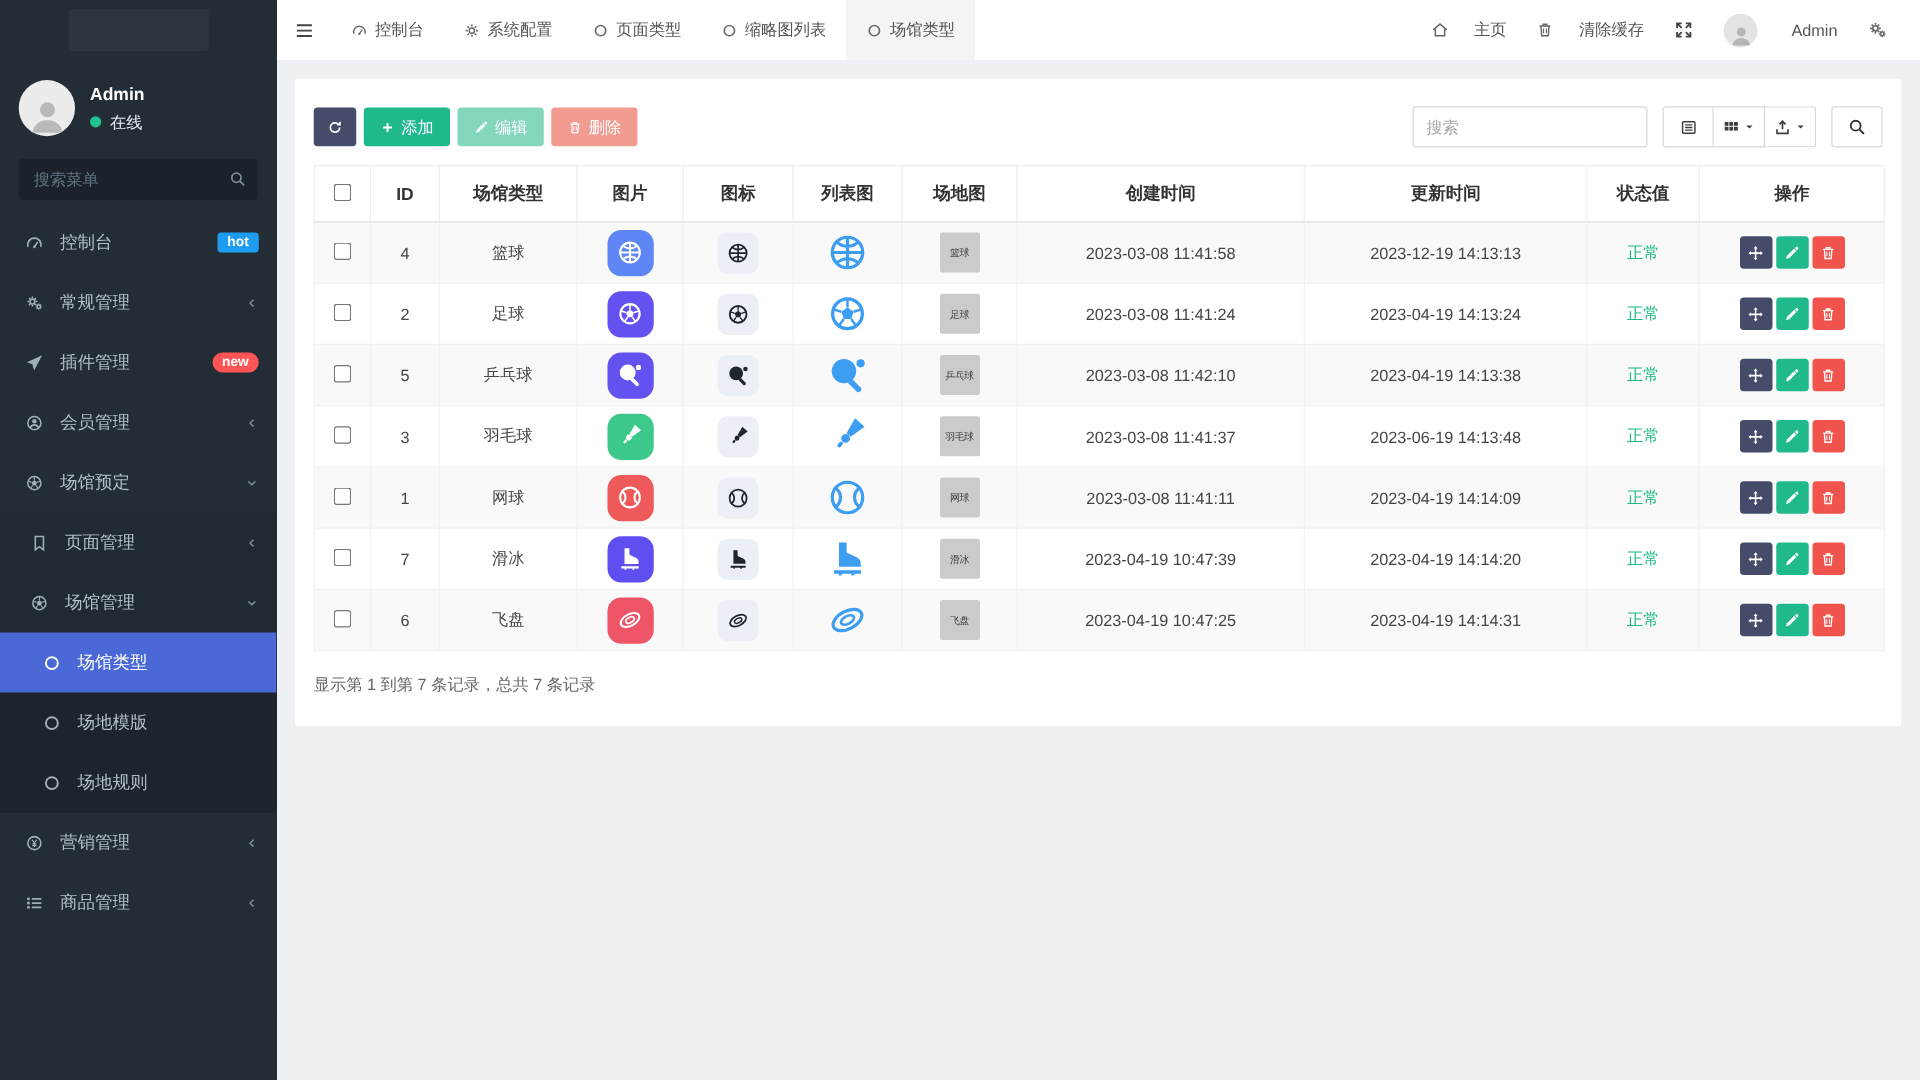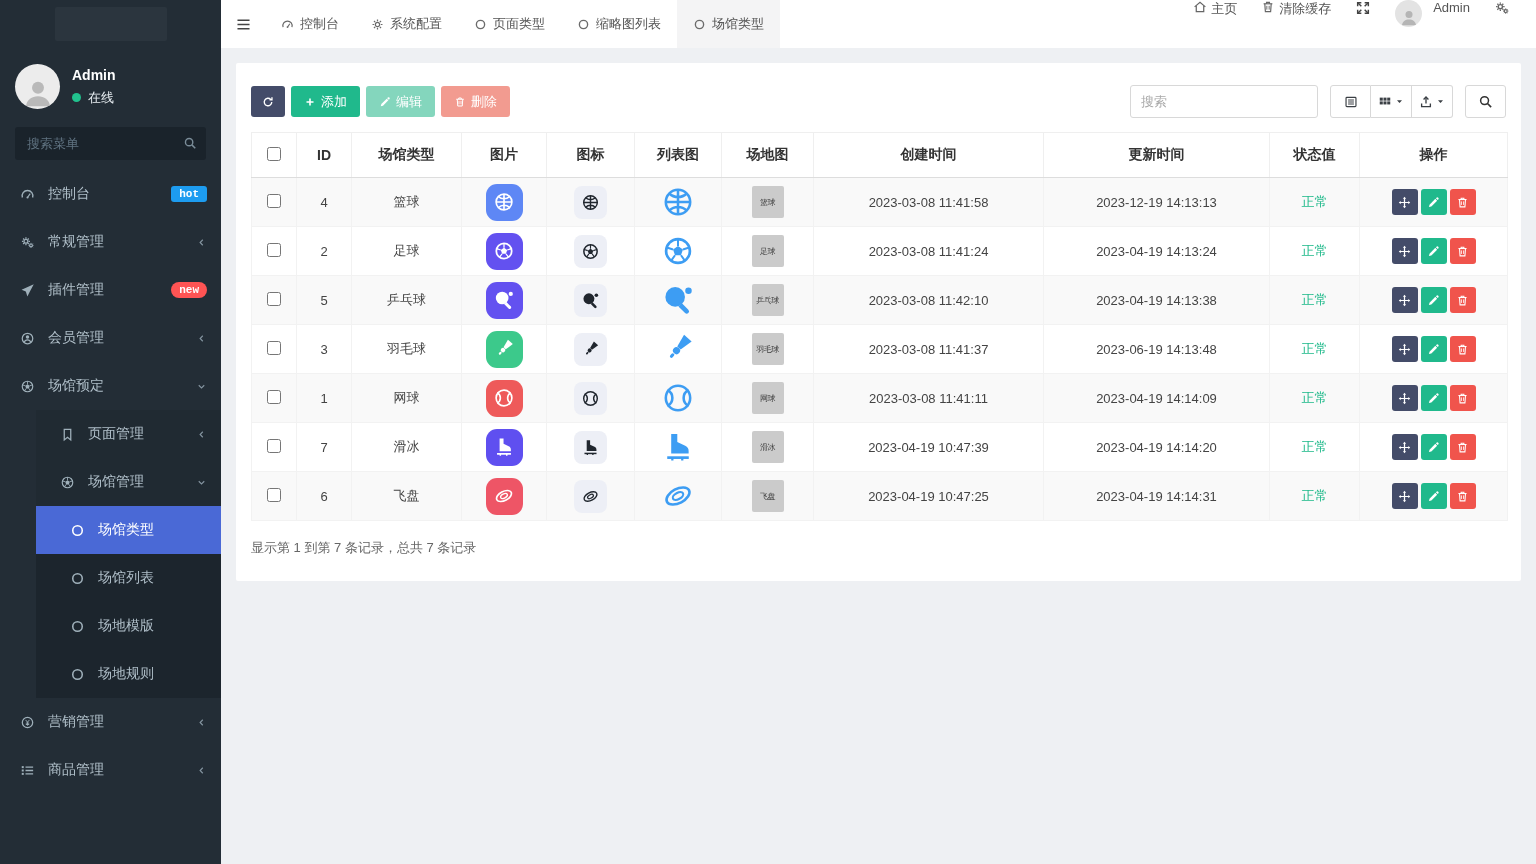--- a/index.html
+++ b/index.html
@@ -21,40 +21,40 @@
   .menu-search { margin:8px 15px 10px; position:relative; }
   .menu-search input { width:100%; height:33px; background:#1a232b; border:none; border-radius:3px;
       color:#aab8c2; font-size:13px; padding:0 30px 0 12px; outline:none; }
   .menu-search input::placeholder { color:#5f7280; }
   .menu-search .sicon { position:absolute; right:9px; top:9px; font-size:14px; color:#7a8c98; }
 
   .menu { font-size:14px; }
   .m-item { height:48px; display:flex; align-items:center; padding:0 14px 0 20px; color:#b0bfc9; cursor:pointer; }
   .m-item .mi { font-size:15px; width:22px; display:flex; color:#9fb0ba; }
   .m-item .lbl { margin-left:6px; }
-  .m-item .spacer { margin-left:auto;font-family:Liberation Mono, monospace; }
+  .m-item .spacer { margin-left:auto; }
   .arrow { font-size:11px; color:#8494a0; }
   .badge { font-size:11px; font-weight:bold; color:#fff; padding:2px 8px; border-radius:3px; }
   .badge.pill { border-radius:10px; }
-  .sub1 { background:#202a32;margin-left:36px; }
+  .sub1 { background:#202a32; }
   .sub1 > .m-item { padding-left:24px; }
   .sub2 { background:#1c252d; }
   .sub2 > .m-item { padding-left:34px; }
   .m-item.active { background:#4a69d6; color:#fff; }
   .m-item.active .mi { color:#fff; }
 
   
   .topbar { position:fixed; left:221px; right:0; top:0; height:48px; background:#fff; display:flex; align-items:stretch; z-index:10; }
   .hamburger { width:44px; display:flex; align-items:center; justify-content:center; font-size:17px; color:#444; cursor:pointer; }
   .tabs { display:flex; align-items:stretch; }
   .tab { display:flex; align-items:center; gap:6px; padding:0 16px; font-size:13px; color:#555; cursor:pointer; }
   .tab .mi { font-size:13px; color:#6b6b6b; display:flex; }
   .tab.active { background:#f4f4f5; }
   .topbar-right { margin-left:auto; display:flex; align-items:center; padding-right:14px; }
-  .tb-link { display:flex; gap:4px; padding:0 12px; font-size:13px; color:#555; cursor:pointer; height:100%; }
+  .tb-link { display:flex; align-items:center; gap:20px; padding:0 12px; font-size:13px; color:#555; cursor:pointer; height:100%; }
   .tb-link .mi { font-size:14px; color:#666; display:flex; }
   .avatar-sm { width:27px; height:27px; border-radius:50%; background:#e3e3e3; display:flex; align-items:flex-end; justify-content:center; overflow:hidden; margin-right:7px; }
   .avatar-sm svg { width:20px; height:20px; color:#b5b5b5; }
 
   
   .main { position:absolute; left:221px; right:0; top:48px; bottom:0; background:#eef0f3; }
   .panel { margin:15px 15px 0; background:#fff; border-radius:2px; padding:22px 15px 24px; }
 
   .toolbar { display:flex; align-items:center; margin-bottom:14px; }
   .btn { height:31px; border:none; border-radius:3px; color:#fff; font-size:13px;
@@ -229,28 +229,20 @@
           </span>
         </div>
         <div class="sub2">
           <div class="m-item lv2 active">
             <span class="mi">
               <svg class="ic" viewBox="0 0 24 24" aria-hidden="true">
                 <circle cx="12" cy="12" r="7.6" fill="none" stroke="currentColor" stroke-width="2.5"></circle>
               </svg>
             </span>
             <span class="lbl">场馆类型</span>
-          </div>
-          <div class="m-item lv2">
-            <span class="mi">
-              <svg class="ic" viewBox="0 0 24 24" aria-hidden="true">
-                <circle cx="12" cy="12" r="7.6" fill="none" stroke="currentColor" stroke-width="2.5"></circle>
-              </svg>
-            </span>
-            <span class="lbl">场馆列表</span>
           </div>
           <div class="m-item lv2">
             <span class="mi">
               <svg class="ic" viewBox="0 0 24 24" aria-hidden="true">
                 <circle cx="12" cy="12" r="7.6" fill="none" stroke="currentColor" stroke-width="2.5"></circle>
               </svg>
             </span>
             <span class="lbl">场地模版</span>
           </div>
           <div class="m-item lv2">

